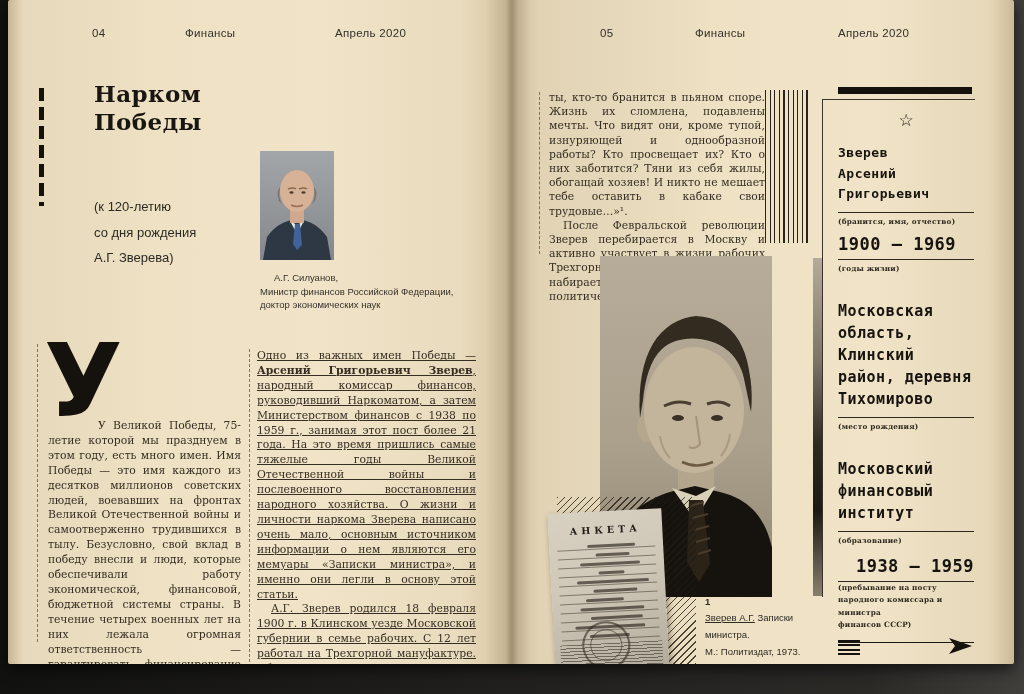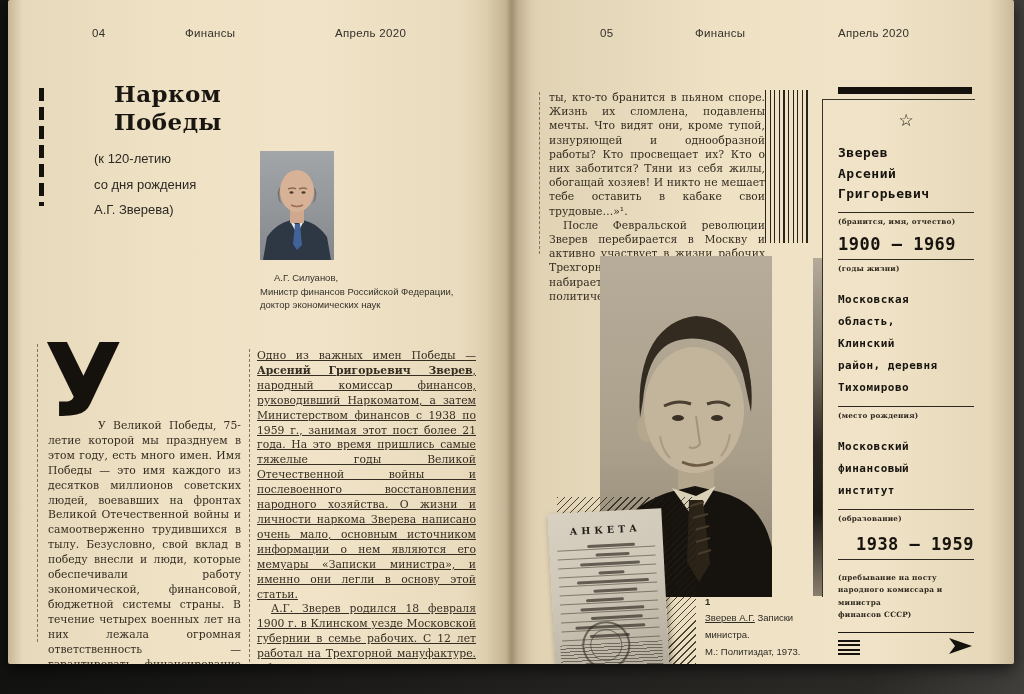--- a/index.html
+++ b/index.html
@@ -16,22 +16,22 @@
   .spine{position:absolute;left:478px;top:0;width:52px;height:688px;pointer-events:none;
     background:linear-gradient(90deg,rgba(70,50,25,0) 0%,rgba(70,50,25,.12) 38%,rgba(55,40,20,.26) 50%,rgba(70,50,25,.10) 62%,rgba(70,50,25,0) 100%);}
 
   .abs{position:absolute;}
 
   
   .hdr{font:11.5px/14px "Liberation Sans",sans-serif;color:#33302a;letter-spacing:.3px;}
 
   
   .dash-bar{width:5px;height:118px;background:repeating-linear-gradient(180deg,#15120e 0 13px,rgba(0,0,0,0) 13px 19px);}
-  .title{font:bold 23px/28px "DejaVu Serif",serif;color:#191611;letter-spacing:.4px;margin-left:20px;}
-  .subtitle{font:13px/25.5px "Liberation Sans",sans-serif;color:#2c2923;}
+  .title{font:bold 23px/28px "DejaVu Serif",serif;color:#191611;letter-spacing:.4px;}
+  .subtitle{font:13px/25.5px "Liberation Sans",sans-serif;color:#2c2923;margin-top:48px;}
   .photo-cap{font:9.5px/13.5px "Liberation Sans",sans-serif;color:#35312a;}
   .photo-cap .indent{padding-left:14px;}
   .dropcap{font-family:"DejaVu Sans",sans-serif;font-weight:bold;font-size:102px;line-height:.8;color:#15120e;}
   .col-rule{border-left:1px dashed #7d7366;width:0;}
   .body-text{font:10.8px/14.9px "DejaVu Serif",serif;color:#362e23;text-align:justify;}
   .body-text p{margin:0 0 0 0;}
   .body-text p+p{text-indent:14px;}
   .lead-indent{text-indent:50px;}
   .b{font-weight:bold;}
   .rcol{line-height:14.2px;}
@@ -61,25 +61,25 @@
   .footnote .mark{font-weight:bold;display:block;line-height:14px;}
   .footnote .und{text-decoration:underline;}
 
   
   .sb-topbar{width:134px;height:7px;background:#15120e;}
   .sb-border{border-left:1px solid #3a332a;border-top:1px solid #3a332a;}
   .sb{width:136px;color:#17140f;}
   .sb-star{text-align:center;font-size:17px;line-height:18px;color:#15120e;margin-bottom:13px;}
   .sb-name{font-family:"DejaVu Sans Mono",monospace;font-weight:bold;font-size:13px;line-height:20.5px;letter-spacing:.5px;}
   .sb-val{font-family:"DejaVu Sans Mono",monospace;font-weight:bold;font-size:17px;line-height:16px;letter-spacing:.5px;margin-top:9px;}
-  .sb-list{font-family:"DejaVu Sans Mono",monospace;font-weight:bold;font-size:11px;line-height:22px;letter-spacing:.5px;margin-top:15px;}
+  .sb-list{font-family:"DejaVu Sans Mono",monospace;font-weight:bold;font-size:15px;line-height:22px;letter-spacing:.5px;margin-top:26px;}
   .sb-rule{border-top:1px solid #2e2820;margin-top:7px;}
   .sb-rule-thick{border-top:1.5px solid #1c1813;margin-top:10px;}
   .sb-cap{font:bold 7.3px/11px "DejaVu Serif",serif;color:#30291f;letter-spacing:.2px;margin-top:3px;}
-  .sb-cap.multi{line-height:12.5px;margin-top:12px;}
+  .sb-cap.multi{line-height:12.5px;margin-top:0;}
 
   .menu-lines{width:22px;height:15px;background:repeating-linear-gradient(180deg,#15120e 0 2px,rgba(0,0,0,0) 2px 4.3px);}
 </style>
 </head>
 <body>
 
 <div class="spread">
 
   <div class="page page-left">
 

